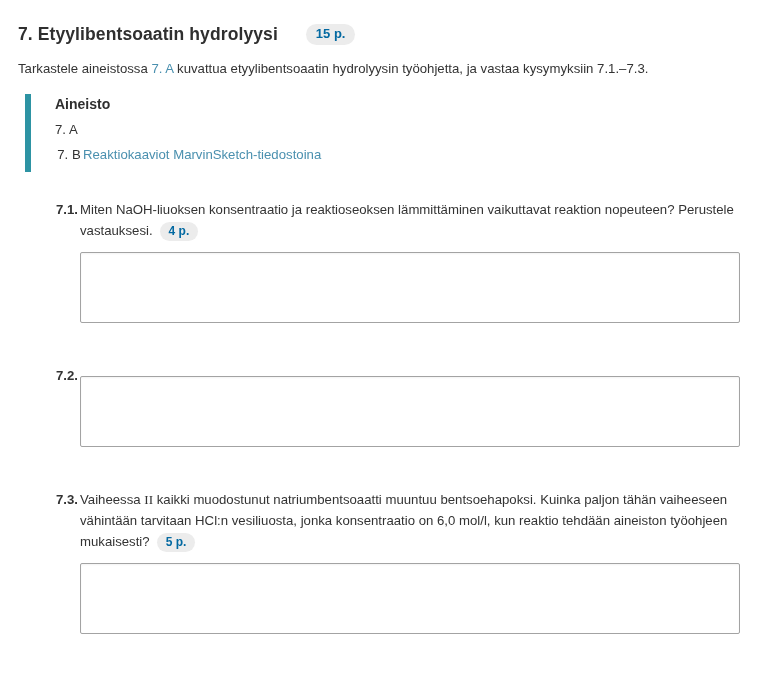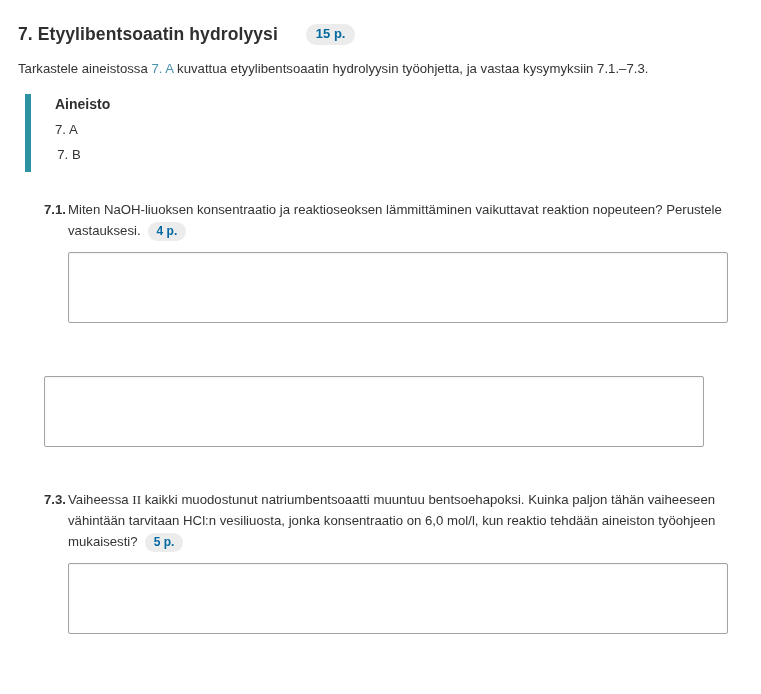--- a/index.html
+++ b/index.html
@@ -84,21 +84,21 @@
   }
   .material-row:last-child { margin-bottom: 8px; text-align: center; }
   .material-label {
     width: 28px;
     flex-shrink: 0;
   }
 
   
   .question {
     display: flex;
-    margin-left: 26px;
+    margin-left: 38px;
     margin-bottom: 42px;
   }
   .question:last-child { margin-bottom: 0; }
   .qnum {
     font-weight: 700;
     width: 24px;
     flex-shrink: 0;
     line-height: 21px;
   }
   .qbody { width: 664px; }
@@ -132,32 +132,34 @@
 
   <p class="intro"><span>Tarkastele aineistossa </span><a class="link">7. A</a><span> kuvattua etyylibentsoaatin hydrolyysin työohjetta, ja vastaa kysymyksiin 7.1.–7.3.</span></p>
 
   <div class="materials">
     <div class="materials-heading">Aineisto</div>
     <div class="material-row">
       <span class="material-label">7. A</span>
     </div>
     <div class="material-row">
       <span class="material-label">7. B</span>
+      <a class="link">Reaktiokaaviot MarvinSketch-tiedostoina</a>
     </div>
   </div>
 
   <div class="question">
     <span class="qnum">7.1.</span>
     <div class="qbody">
       <span class="qtext"><span>Miten NaOH-liuoksen konsentraatio ja reaktioseoksen lämmittäminen vaikuttavat reaktion nopeuteen? Perustele vastauksesi.</span><span class="pill small">4 p.</span></span>
       <textarea class="answer" style=""></textarea>
     </div>
   </div>
 
   <div class="question">
+    <span class="qnum">7.2.</span>
     <div class="qbody">
       <textarea class="answer" style=""></textarea>
     </div>
   </div>
 
   <div class="question">
     <span class="qnum">7.3.</span>
     <div class="qbody">
       <span class="qtext"><span>Vaiheessa </span><span class="serif">II</span><span> kaikki muodostunut natriumbentsoaatti muuntuu bentsoehapoksi. Kuinka paljon tähän vaiheeseen vähintään tarvitaan HCl:n vesiliuosta, jonka konsentraatio on 6,0 mol/l, kun reaktio tehdään aineiston työohjeen mukaisesti?</span><span class="pill small">5 p.</span></span>
       <textarea class="answer" style=""></textarea>

